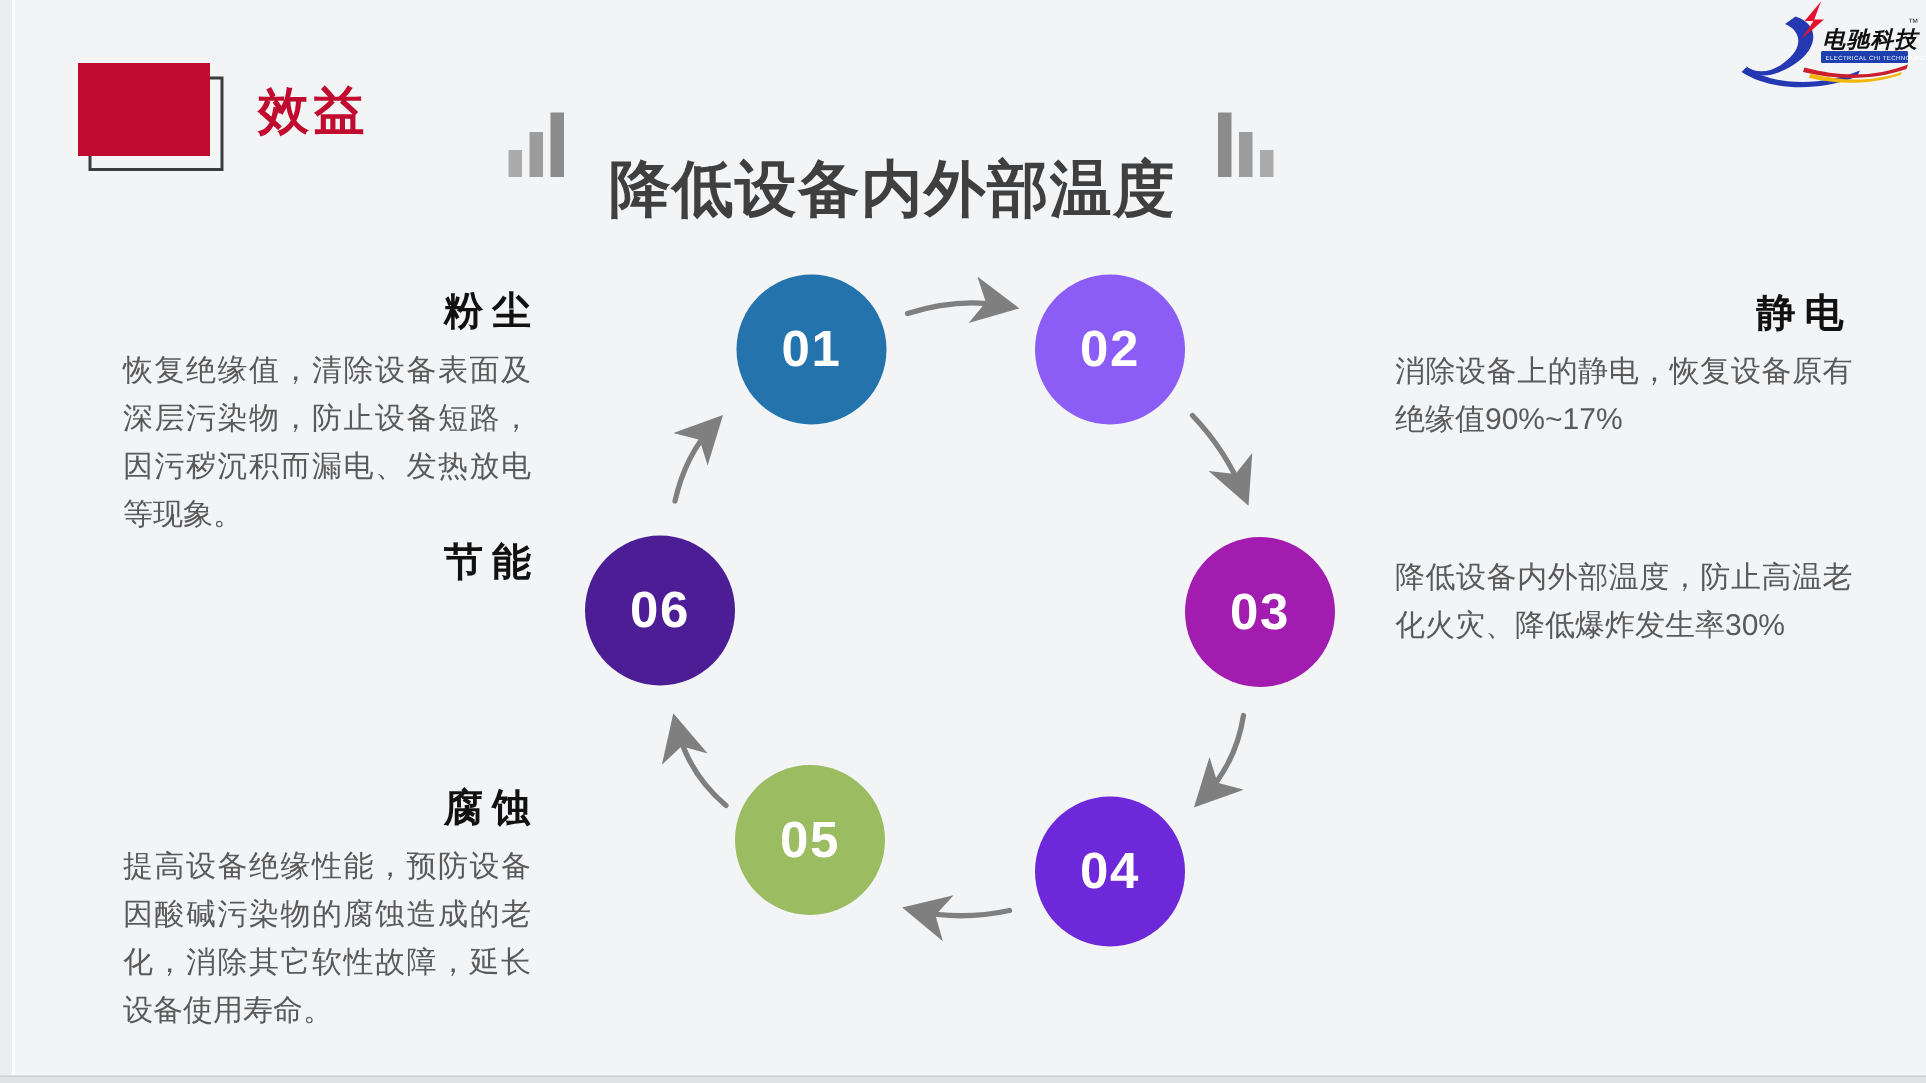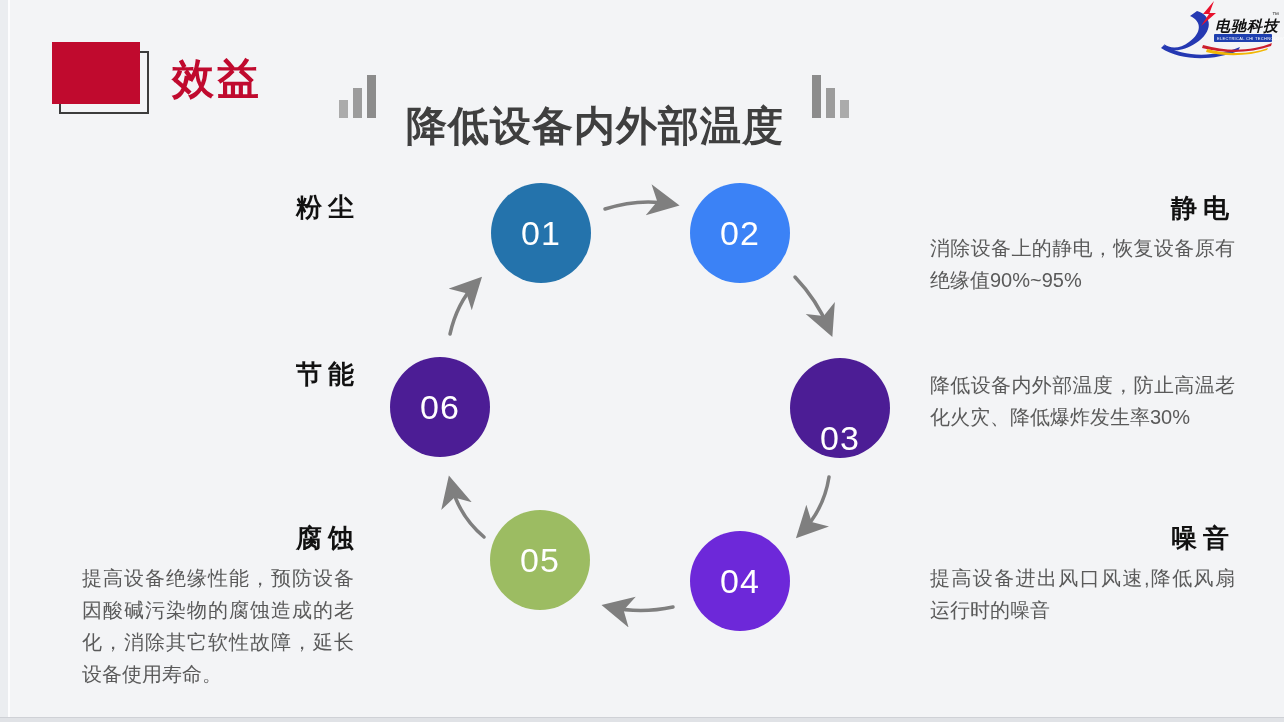--- a/index.html
+++ b/index.html
@@ -8,21 +8,21 @@
     background:var(--bg,#f3f4f6);
     font-family:"Liberation Sans","DejaVu Sans",sans-serif;
   }
   
   .edge-left{position:absolute;left:0;top:0;width:8px;height:100%;background:#ebedf0;border-right:2px solid #fdfdfe;}
   .edge-bottom{position:absolute;left:0;bottom:0;width:100%;height:4px;background:#e0e2e6;border-top:1px solid #cfd1d6;}
 
   
   .accent-outline{position:absolute;left:59px;top:51px;width:86px;height:59px;border:2px solid #3c3c3c;background:transparent;}
   .accent-rect{position:absolute;left:52px;top:42px;width:88px;height:62px;background:var(--accent,#c00a2e);}
-  .section-label{position:absolute;left:172px;top:51px;font-size:42px;font-weight:700;letter-spacing:3px;color:var(--accent,#c00a2e);}
+  .section-label{position:absolute;left:172px;top:51px;font-size:34px;font-weight:700;letter-spacing:3px;color:var(--accent,#c00a2e);}
   .page-title{position:absolute;left:335px;top:72px;width:520px;text-align:center;font-size:41px;font-weight:800;color:#3f3f3f;letter-spacing:1px;white-space:nowrap;}
   .bars{position:absolute;top:74px;height:44px;display:flex;align-items:flex-end;gap:5px;}
   .bars-left{left:339px;}
   .bars-right{left:812px;}
   .bar{width:9px;background:#a3a3a3;}
   .bar.b1{height:18px;background:#ababab;}
   .bar.b2{height:30px;background:#9c9c9c;}
   .bar.b3{height:43px;background:#8c8c8c;}
 
   
@@ -39,21 +39,21 @@
   .b-dust{top:180px;}
   .b-energy{top:347px;}
   .b-corrosion{top:511px;}
   .b-static{top:181px;}
   .b-temp{top:347px;}
   .b-noise{top:511px;}
 
   
   .step{position:absolute;width:100px;height:100px;border-radius:50%;
     display:flex;align-items:center;justify-content:center;
-    color:#ffffff;font-size:34px;font-weight:400;letter-spacing:1px;}
+    color:#ffffff;font-size:34px;font-weight:700;letter-spacing:1px;}
   .s01{left:491px;top:183px;}
   .s02{left:690px;top:183px;}
   .s03{left:790px;top:358px;}
   .s04{left:690px;top:531px;}
   .s05{left:490px;top:510px;text-align:right;}
   .s06{left:390px;top:357px;}
 
   .arrows{position:absolute;left:0;top:0;width:1284px;height:722px;pointer-events:none;}
   .arrow{fill:none;stroke:var(--arrow,#7f7f7f);stroke-width:3.5;stroke-linecap:round;}
   .arrowhead{fill:var(--arrow,#7f7f7f);}
@@ -90,62 +90,59 @@
     </g>
     <path d="M58,1 L47,14 L53,14 L45,26 L60,13 L53.5,13 Z" fill="#E8112D"></path>
     <rect x="58" y="34" width="58" height="8" rx="1" fill="#1E3FAF"></rect>
     <text x="59" y="31" font-size="15" font-weight="bold" font-style="italic" fill="#101010" letter-spacing="1">电驰科技</text>
     <text x="116" y="17" font-size="7" fill="#333333">™</text>
     <text x="61" y="40" font-size="4" fill="#ffffff" letter-spacing="0.3">ELECTRICAL CHI TECHNOLOGY</text>
   </svg>
 
   <div class="block left-col b-dust">
     <h3>粉尘</h3>
+    <div class="body">恢复绝缘值，清除设备表面及深层污染物，防止设备短路，因污秽沉积而漏电、发热放电等现象。</div>
   </div>
   <div class="block left-col b-energy">
     <h3>节能</h3>
   </div>
   <div class="block left-col b-corrosion">
     <h3>腐蚀</h3>
     <div class="body">提高设备绝缘性能，预防设备因酸碱污染物的腐蚀造成的老化，消除其它软性故障，延长设备使用寿命。</div>
   </div>
 
   <div class="block right-col b-static">
     <h3>静电</h3>
-    <div class="body">消除设备上的静电，恢复设备原有绝缘值90%~95%</div>
+    <div class="body">消除设备上的静电，恢复设备原有绝缘值90%~17%</div>
   </div>
   <div class="block right-col b-temp">
     <div class="body">降低设备内外部温度，防止高温老化火灾、降低爆炸发生率30%</div>
-  </div>
-  <div class="block right-col b-noise">
-    <h3>噪音</h3>
-    <div class="body">提高设备进出风口风速,降低风扇运行时的噪音</div>
   </div>
 
   <svg class="arrows" viewBox="0 0 1284 722">
     <defs>
       <marker id="ah" markerWidth="10" markerHeight="10" refX="6.5" refY="4.5" orient="auto">
         <path class="arrowhead" d="M0,0 L9,4.5 L0,9 L2.5,4.5 Z"></path>
       </marker>
     </defs>
     <path class="arrow" d="M605,209 Q639,198 671,204" marker-end="url(#ah)"></path>
     <path class="arrow" d="M795,277 Q817,300 829,329" marker-end="url(#ah)"></path>
     <path class="arrow" d="M829,477 Q824,509 802,532" marker-end="url(#ah)"></path>
     <path class="arrow" d="M673,607 Q640,614 610,607" marker-end="url(#ah)"></path>
     <path class="arrow" d="M484,537 Q459,516 451,484" marker-end="url(#ah)"></path>
     <path class="arrow" d="M450,334 Q457,303 476,283" marker-end="url(#ah)"></path>
   </svg>
 
   <div class="step s01" style="background: rgb(36, 115, 172);">
       <span>01</span>
     </div>
-  <div class="step s02" style="background: #3b82f6;">
+  <div class="step s02" style="background: #8b5cf6;">
       <span>02</span>
     </div>
-  <div class="step s03" style="background: #4c1d95; align-items: flex-end;">
+  <div class="step s03" style="background: #a21caf;">
       <span>03</span>
     </div>
   <div class="step s04" style="background: #6d28d9;">
       <span>04</span>
     </div>
   <div class="step s05" style="background: rgb(156, 188, 98);">
       <span>05</span>
     </div>
   <div class="step s06" style="background: #4c1d95; text-align: right;">
       <span>06</span>

